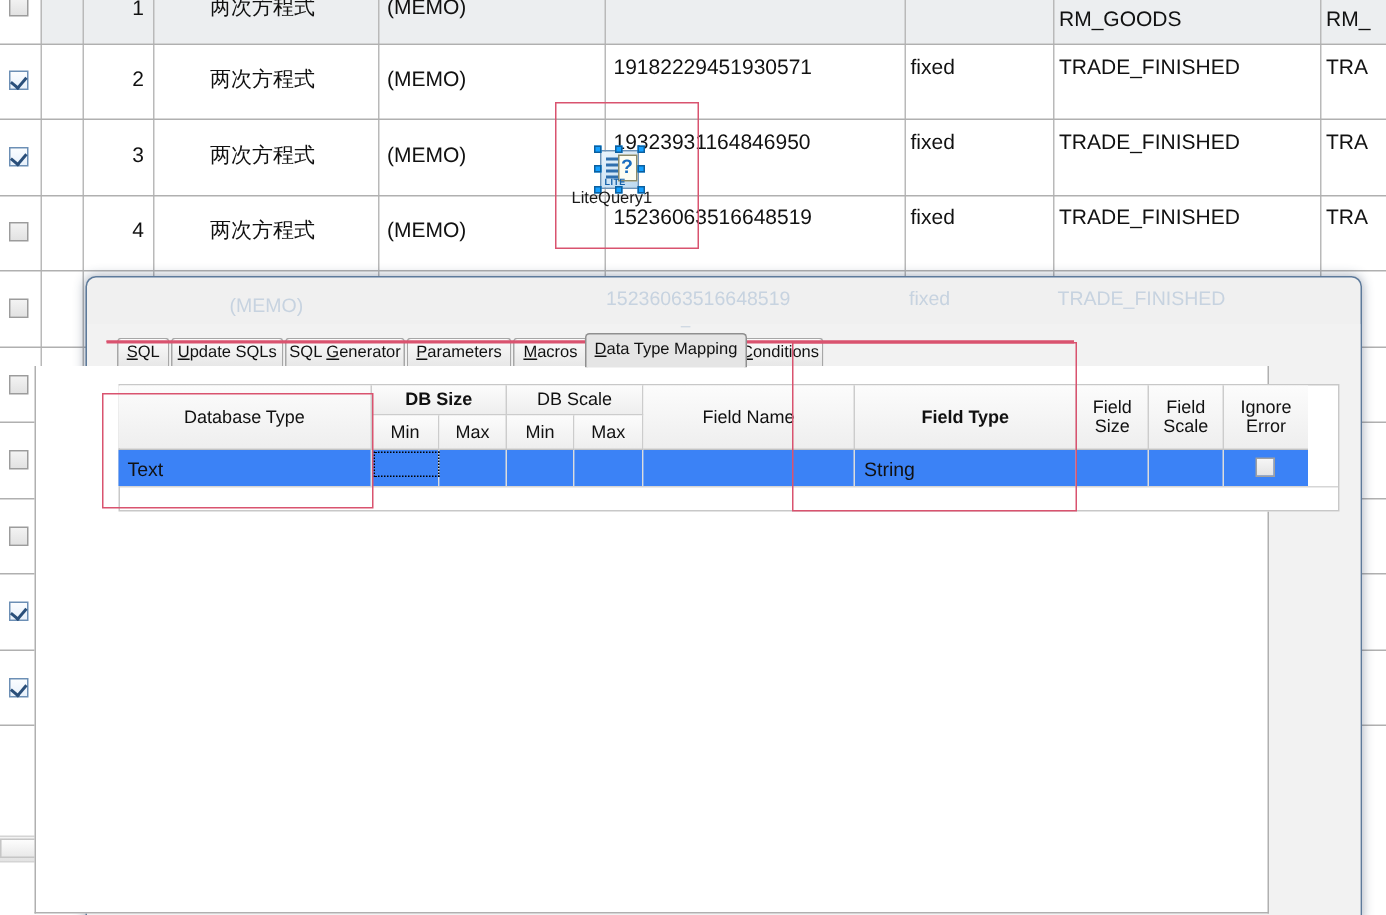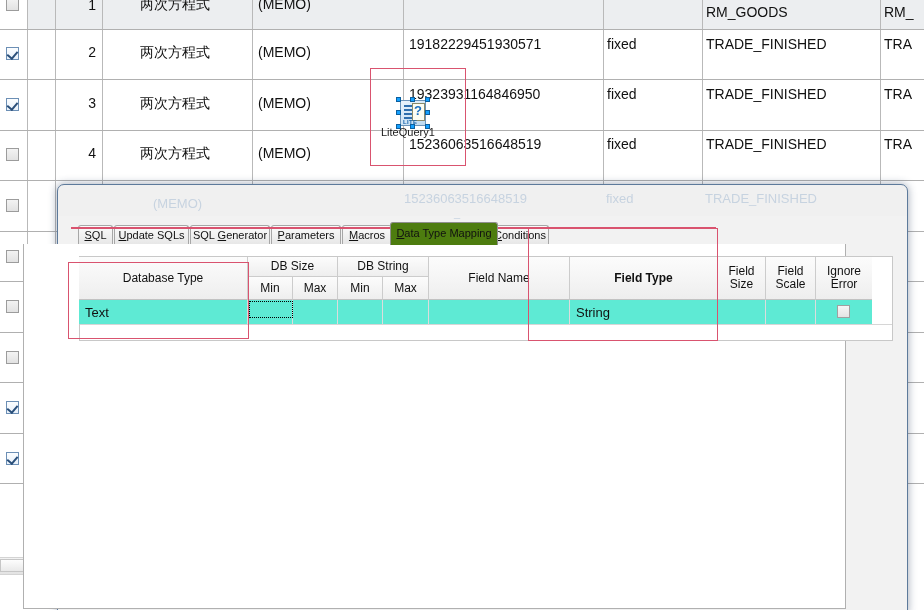--- a/index.html
+++ b/index.html
@@ -79,29 +79,29 @@
   .ghost { position:absolute; color:#c7d3e0; font-size:13px; white-space:nowrap; }
   .btn-close { position:absolute; right:5px; top:4px; width:46px; height:21px; border-radius:4px;
          background:linear-gradient(180deg,#e87a6d,#c0281c 52%,#aa1b10); border:1px solid #8e2016;
          box-sizing:border-box; color:#fff; font-size:13px; font-weight:bold; text-align:center; line-height:19px;
          box-shadow:inset 0 1px 0 rgba(255,255,255,.5);}
 
   .dlg-body { position:absolute; left:0; top:31px; width:100%; bottom:0; background:#f2f2f2; }
   .tab { position:absolute; top:0; height:20px; box-sizing:border-box;
          background:linear-gradient(#fbfbfb,#e6e6e6); border:1px solid #a7a7a7; border-bottom:none;
          border-radius:3px 3px 0 0; font-size:11px; color:#111; text-align:center; line-height:18px; white-space:nowrap;}
-  .tab.active { background:#4d7c0f; border-color:#8f8f8f; height:23px; line-height:21px; z-index:5; }
+  .tab.active { background:#e5e5e5; border-color:#8f8f8f; height:23px; line-height:21px; z-index:5; }
   .tab u { text-decoration:underline; }
 
   .tabpanel { position:absolute; left:23px; top:244px; width:823px; height:365px;
          background:#fff; border:1px solid #b0b0b0; border-top:none; box-sizing:border-box; }
   .mg-hdr { position:absolute; background:linear-gradient(#fcfcfc,#eeeeee); border-right:1px solid #ccc;
          border-bottom:1px solid #c2c2c2; box-sizing:border-box; font-size:12px; color:#111;
          display:flex; align-items:center; justify-content:center; text-align:center; line-height:13px;}
-  .mg-cell { position:absolute; background:#5eead4; border-right:1px solid #dcdcdc; box-sizing:border-box;
+  .mg-cell { position:absolute; background:#3b82f6; border-right:1px solid #dcdcdc; box-sizing:border-box;
          font-size:13px; color:#111; display:flex; align-items:center; padding-left:6px; }
   .mg-rowline { position:absolute; height:1px; background:#d6d6d6; }
   .focus-cell { position:absolute; border:1px dotted #000; box-sizing:border-box; }
   .ign-chk { position:absolute; width:13px; height:13px; box-sizing:border-box;
          border:1px solid #a0a0a0; background:linear-gradient(#f6f6f6,#e4e4e4); }
 
   
   .note { position:absolute; left:235px; top:398px; font-size:17px; line-height:26px;
          color:#f4647a; font-family:"DejaVu Sans", sans-serif; white-space:pre; }
 </style>
@@ -231,22 +231,22 @@
     .tab.active { top:222px; }
   </style>
 
   <div class="tabpanel"></div>
 
   <div>
 
     <div style="position:absolute; left:79px; top:256px; width:814px; height:85px; border:1px solid #c8c8c8; box-sizing:border-box; background:#fff;"></div>
 
     <div class="mg-hdr" style="left:79px;  top:257px; width:169px; height:43px;">Database Type</div>
-    <div class="mg-hdr" style="left:248px; top:257px; width:90px;  height:20px; border-bottom:1px solid #ccc;">DB Size</div>
-    <div class="mg-hdr" style="left:338px; top:257px; width:91px;  height:20px; border-bottom:1px solid #ccc;">DB String</div>
+    <div class="mg-hdr" style="left:248px; top:257px; width:90px;  height:20px; border-bottom:1px solid #ccc;font-weight:bold;">DB Size</div>
+    <div class="mg-hdr" style="left:338px; top:257px; width:91px;  height:20px; border-bottom:1px solid #ccc;">DB Scale</div>
 
     <div class="mg-hdr" style="left:248px; top:277px; width:45px; height:23px;">Min</div>
     <div class="mg-hdr" style="left:293px; top:277px; width:45px; height:23px;">Max</div>
     <div class="mg-hdr" style="left:338px; top:277px; width:45px; height:23px;">Min</div>
     <div class="mg-hdr" style="left:383px; top:277px; width:46px; height:23px;">Max</div>
 
     <div class="mg-hdr" style="left:429px; top:257px; width:141px; height:43px;">Field Name</div>
     <div class="mg-hdr" style="left:570px; top:257px; width:148px; height:43px;font-weight:bold;">Field Type</div>
     <div class="mg-hdr" style="left:718px; top:257px; width:48px; height:43px; white-space:pre-line;">Field
 Size</div>

